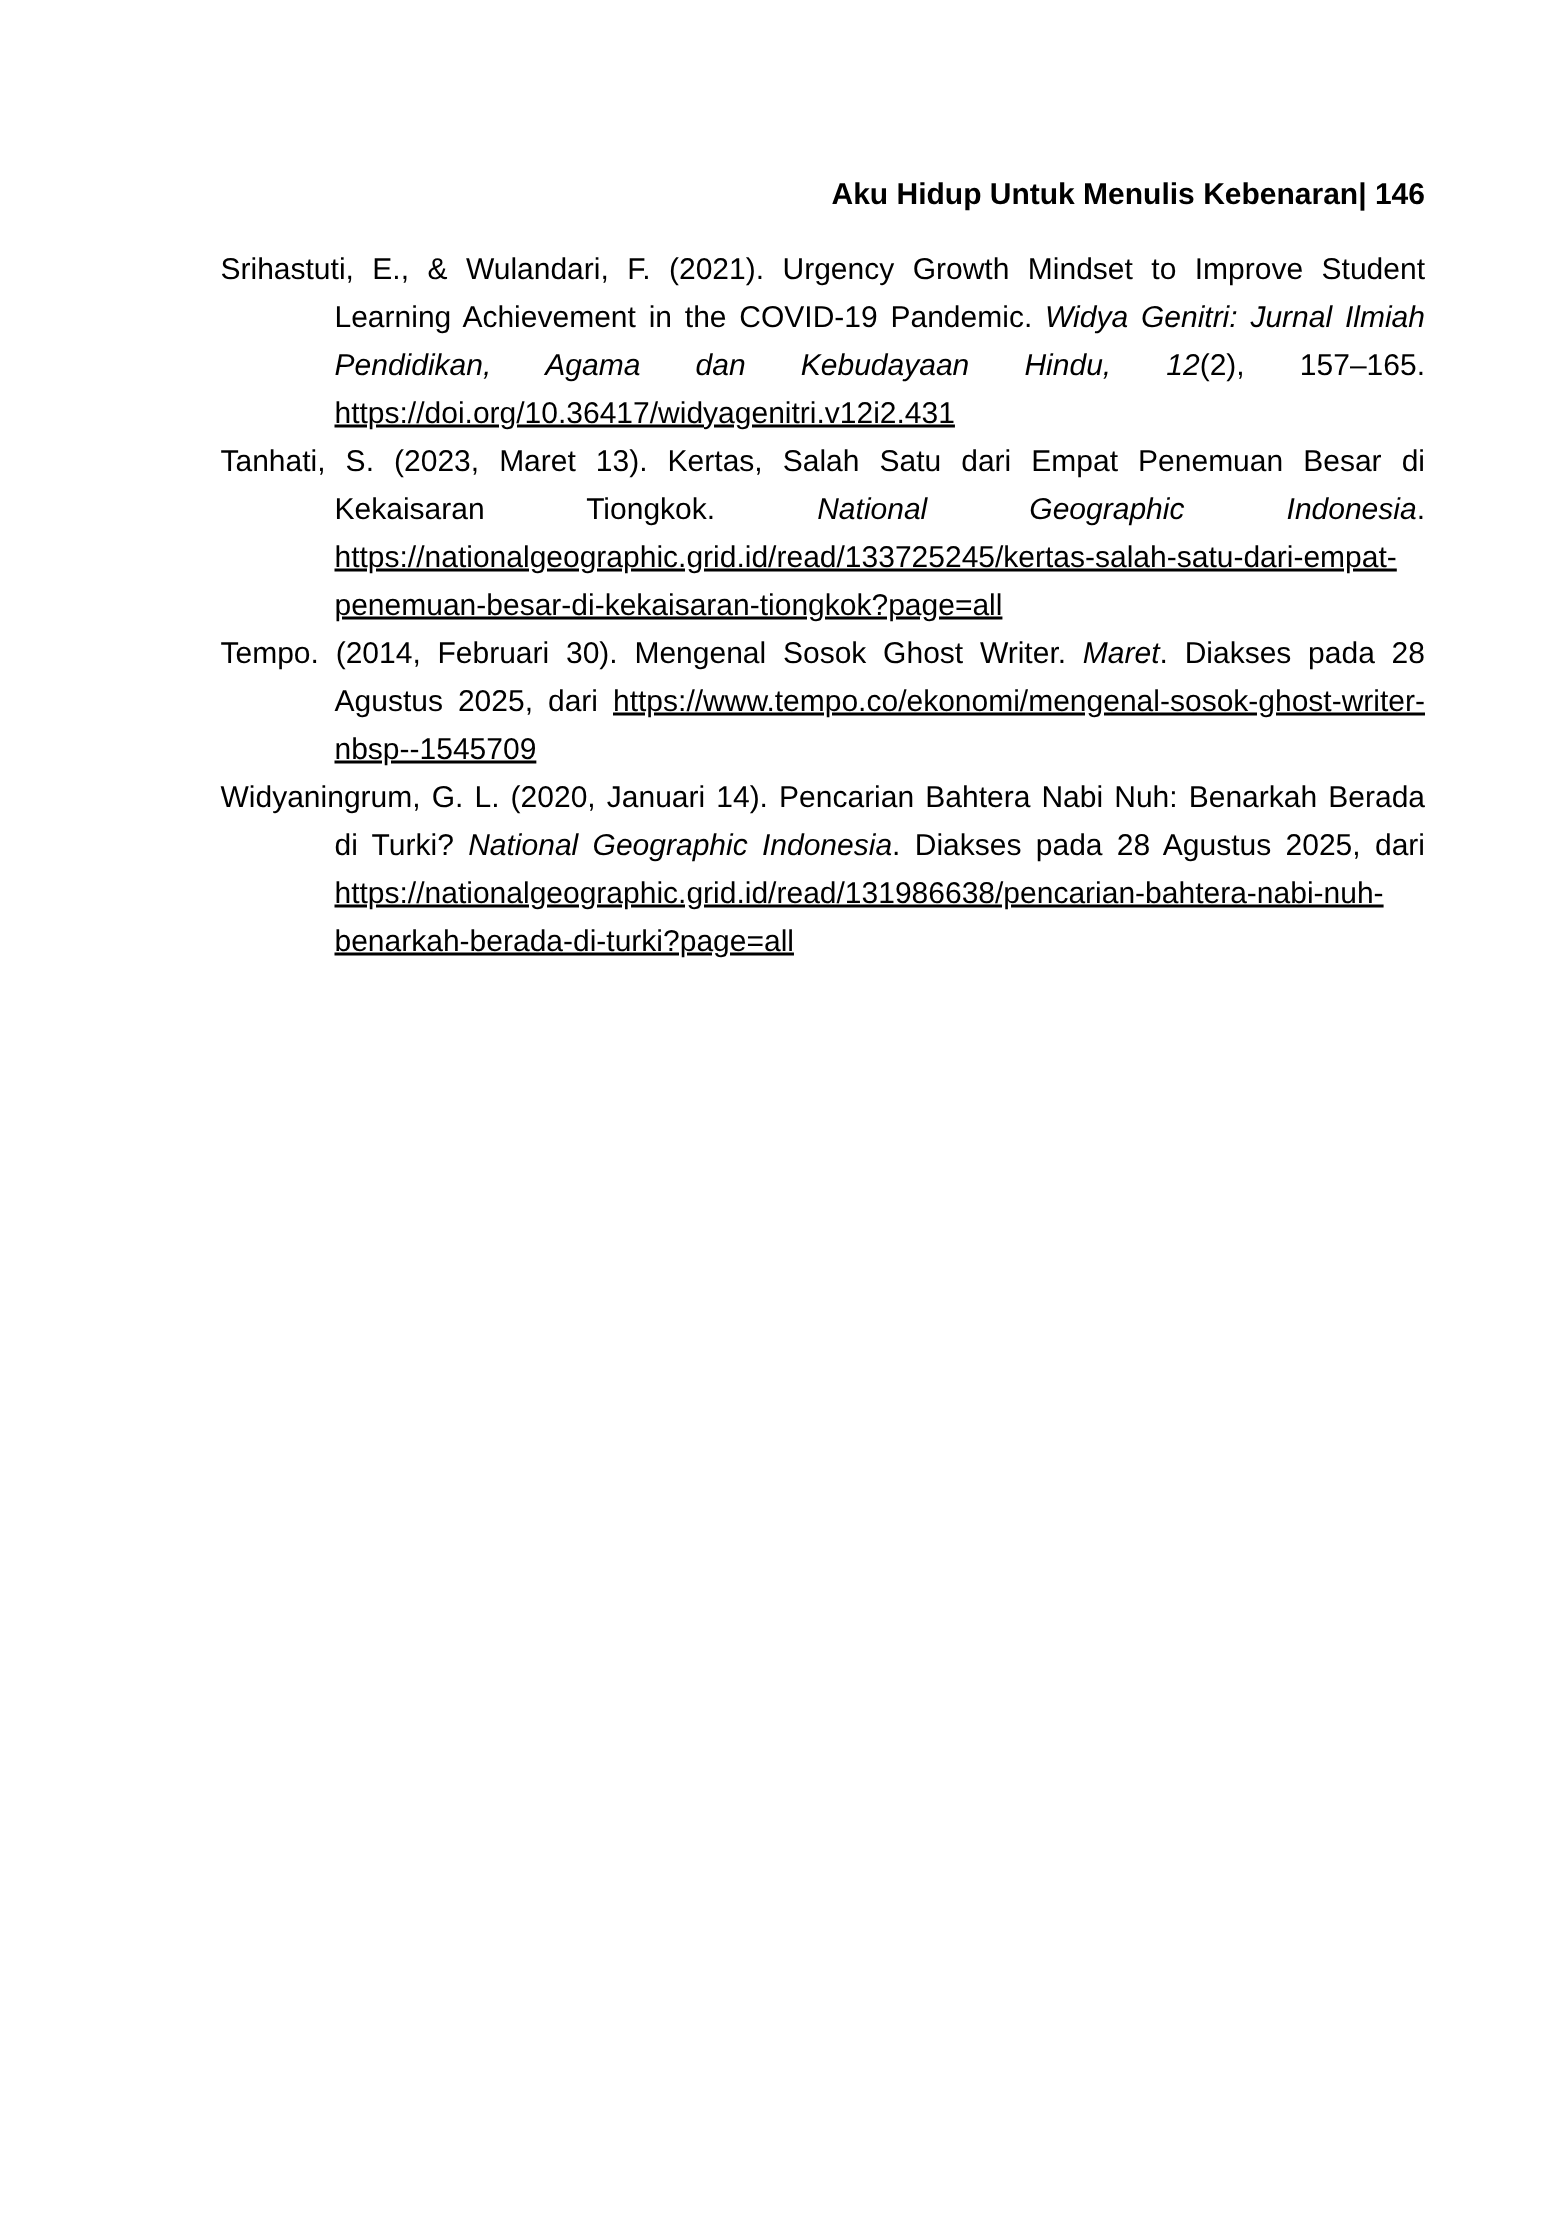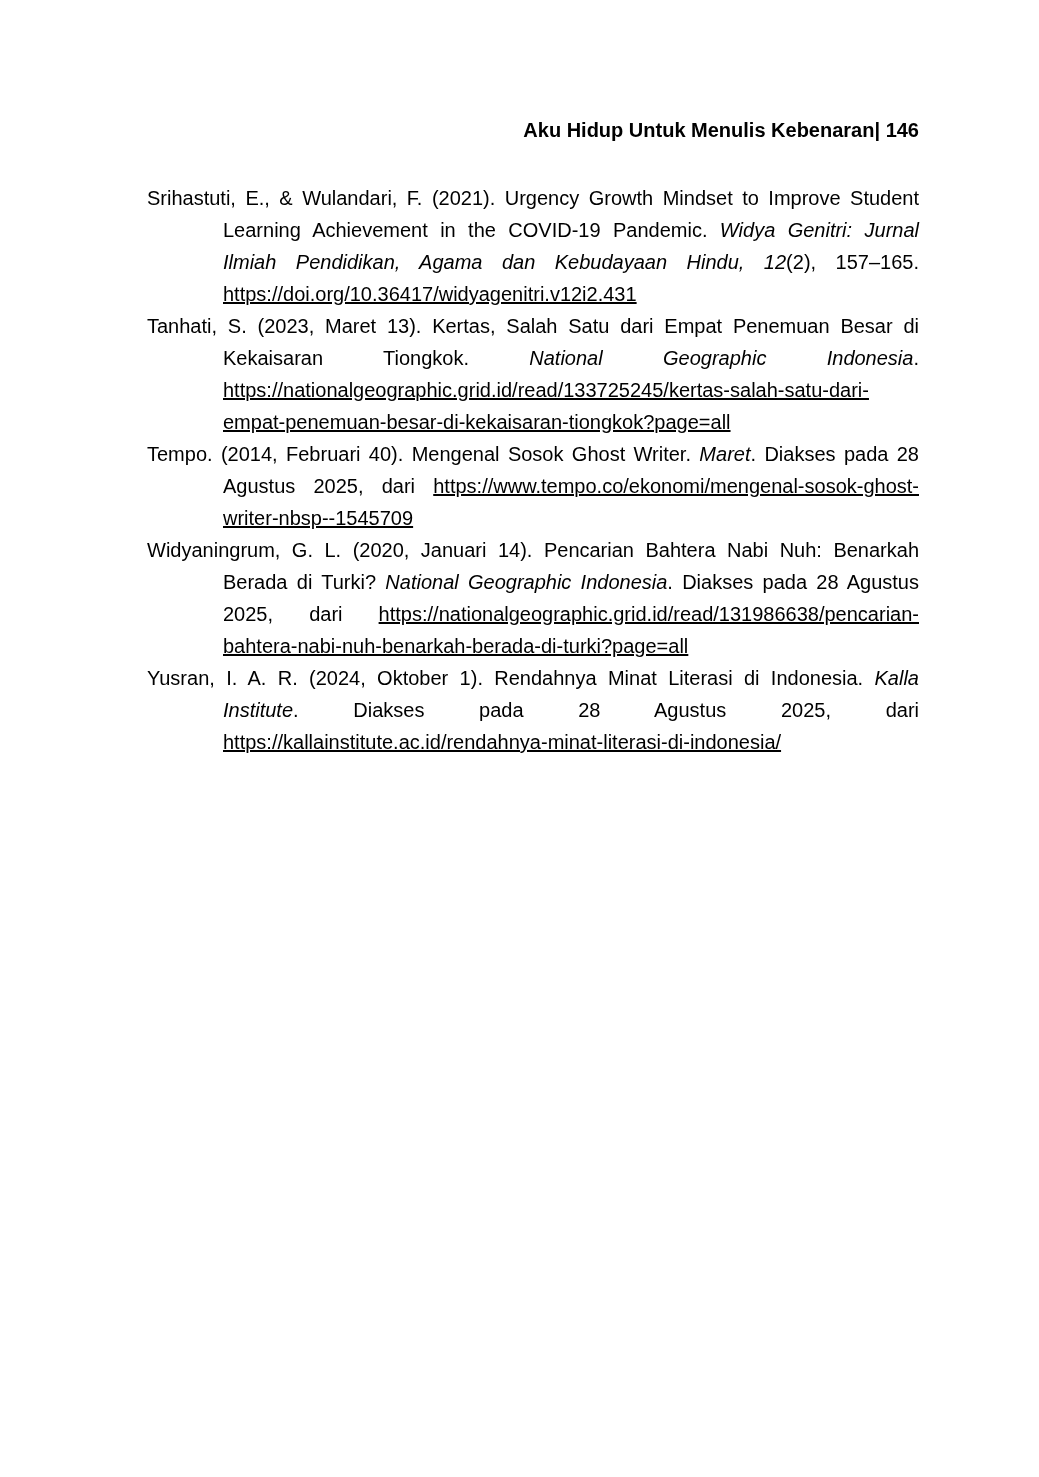--- a/index.html
+++ b/index.html
@@ -6,33 +6,33 @@
     margin: 0;
     padding: 0;
     background: #ffffff;
   }
   .page {
     position: relative;
     width: 1039px;
     height: 1477px;
     box-sizing: border-box;
     background: #ffffff;
-    padding: 114px 120px 0 147px;
+    padding: 114px 89px 0 147px;
     font-family: "Liberation Sans", sans-serif;
     font-size: 20px;
     line-height: 32px;
     color: #000000;
   }
   .header {
     text-align: right;
     font-weight: bold;
     white-space: nowrap;
   }
   .refs {
-    margin-top: 36px;
+    margin-top: 18px;
   }
   p.ref {
     margin: 0;
     text-align: justify;
     padding-left: 76px;
     text-indent: -76px;
   }
   .seg-normal { font-style: normal; }
   .seg-italic { font-style: italic; }
   a.seg-link {
@@ -45,17 +45,16 @@
 <body>
 
 <div class="page">
   <div class="header">
     <span>Aku Hidup Untuk Menulis Kebenaran|</span>
     <span>146</span>
   </div>
   <div class="refs">
       <p class="ref"><span class="seg-normal">Srihastuti, E., &amp; Wulandari, F. (2021). Urgency Growth Mindset to Improve Student Learning Achievement in the COVID-19 Pandemic. </span><span class="seg-italic">Widya Genitri: Jurnal Ilmiah Pendidikan, Agama dan Kebudayaan Hindu, 12</span><span class="seg-normal">(2), 157–165. </span><a class="seg-link">https://doi.org/10.36417/widyagenitri.v12i2.431</a></p>
       <p class="ref"><span class="seg-normal">Tanhati, S. (2023, Maret 13). Kertas, Salah Satu dari Empat Penemuan Besar di Kekaisaran Tiongkok. </span><span class="seg-italic">National Geographic Indonesia</span><span class="seg-normal">. </span><a class="seg-link">https://nationalgeographic.grid.id/read/133725245/kertas-salah-satu-dari-empat-penemuan-besar-di-kekaisaran-tiongkok?page=all</a></p>
-      <p class="ref"><span class="seg-normal">Tempo. (2014, Februari 40). Mengenal Sosok Ghost Writer. </span><span class="seg-italic">Maret</span><span class="seg-normal">. Diakses pada 28 Agustus 2025, dari </span><a class="seg-link">https://www.tempo.co/ekonomi/mengenal-sosok-ghost-writer-nbsp--1545709</a></p>
+      <p class="ref"><span class="seg-normal">Tempo. (2014, Februari 30). Mengenal Sosok Ghost Writer. </span><span class="seg-italic">Maret</span><span class="seg-normal">. Diakses pada 28 Agustus 2025, dari </span><a class="seg-link">https://www.tempo.co/ekonomi/mengenal-sosok-ghost-writer-nbsp--1545709</a></p>
       <p class="ref"><span class="seg-normal">Widyaningrum, G. L. (2020, Januari 14). Pencarian Bahtera Nabi Nuh: Benarkah Berada di Turki? </span><span class="seg-italic">National Geographic Indonesia</span><span class="seg-normal">. Diakses pada 28 Agustus 2025, dari </span><a class="seg-link">https://nationalgeographic.grid.id/read/131986638/pencarian-bahtera-nabi-nuh-benarkah-berada-di-turki?page=all</a></p>
-      <p class="ref"><span class="seg-normal">Yusran, I. A. R. (2024, Oktober 1). Rendahnya Minat Literasi di Indonesia. </span><span class="seg-italic">Kalla Institute</span><span class="seg-normal">. Diakses pada 28 Agustus 2025, dari </span><a class="seg-link">https://kallainstitute.ac.id/rendahnya-minat-literasi-di-indonesia/</a></p>
     </div>
 </div>
 
 </body></html>

